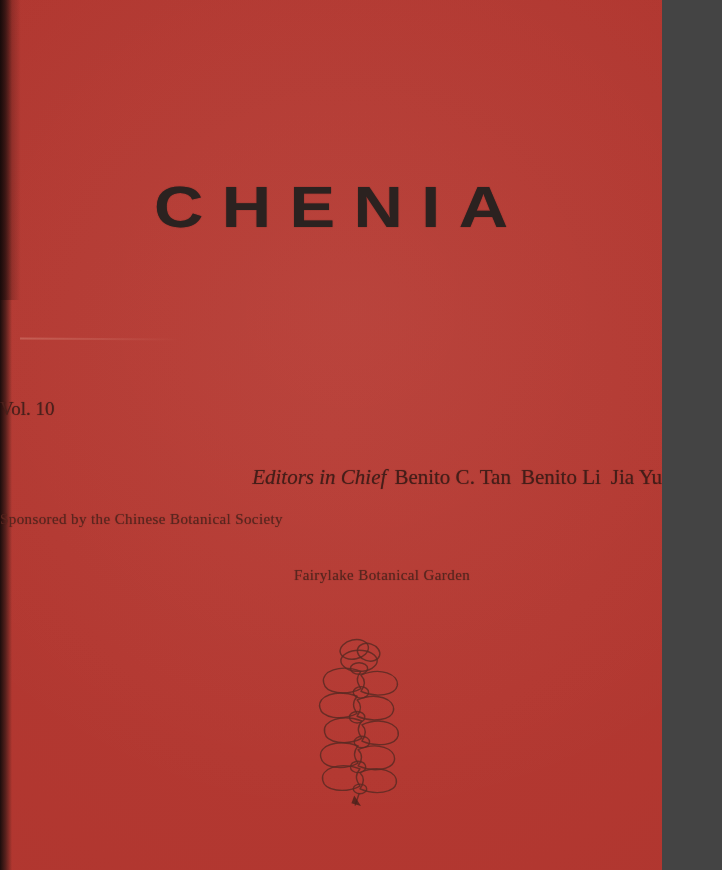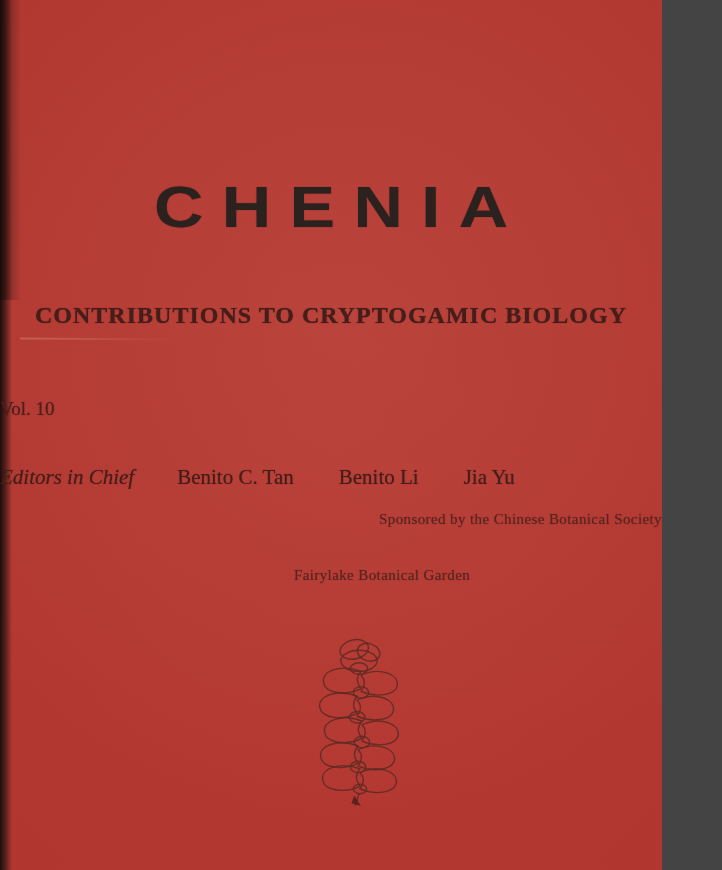--- a/index.html
+++ b/index.html
@@ -50,31 +50,31 @@
   }
   .volume{
     position:absolute;top:399px;left:0;width:100%;
     text-align:left;
     font-size:19px;line-height:1;
     color:#4a211c;
     text-shadow:0 0 1px rgba(55,20,16,.6);
   }
   .editors{
     position:absolute;top:467px;left:0;width:100%;
-    display:flex;justify-content:flex-start;align-items:baseline;
-    gap:45px;
+    display:flex;justify-content:flex-end;align-items:baseline;
+    gap:10px;
     font-size:21px;line-height:1;
     color:#441e19;
     text-shadow:0 0 1px rgba(55,20,16,.6);
     white-space:nowrap;
   }
   .editors .label{font-style:italic;margin-right:-2px;}
   .sponsor{
     position:absolute;top:512px;left:0;width:100%;
-    text-align:right;
+    text-align:left;
     font-size:15px;line-height:1;
     letter-spacing:.4px;
     color:#58261f;
     text-shadow:0 0 1px rgba(70,28,22,.55);
   }
   .garden{
     position:absolute;top:540px;left:50%;
     transform:translateX(calc(-50% + 51px));
     font-size:15px;line-height:1;
     letter-spacing:.4px;
@@ -102,21 +102,20 @@
 <body>
 
 <div class="photo">
 
   <div class="spine"></div>
   <div class="spine-top"></div>
   <div class="crease"></div>
 
   <h1 class="title">CHENIA</h1>
 
-  <h2 class="subtitle">CONTRIBUTIONS TO CRYPTOGAMIC BIOLOGY</h2>
 
   <div class="volume">Vol. 10</div>
 
   <div class="editors">
     <span class="label">Editors in Chief</span>
     <span>Benito C. Tan</span>
     <span>Benito Li</span>
     <span>Jia Yu</span>
   </div>
 

